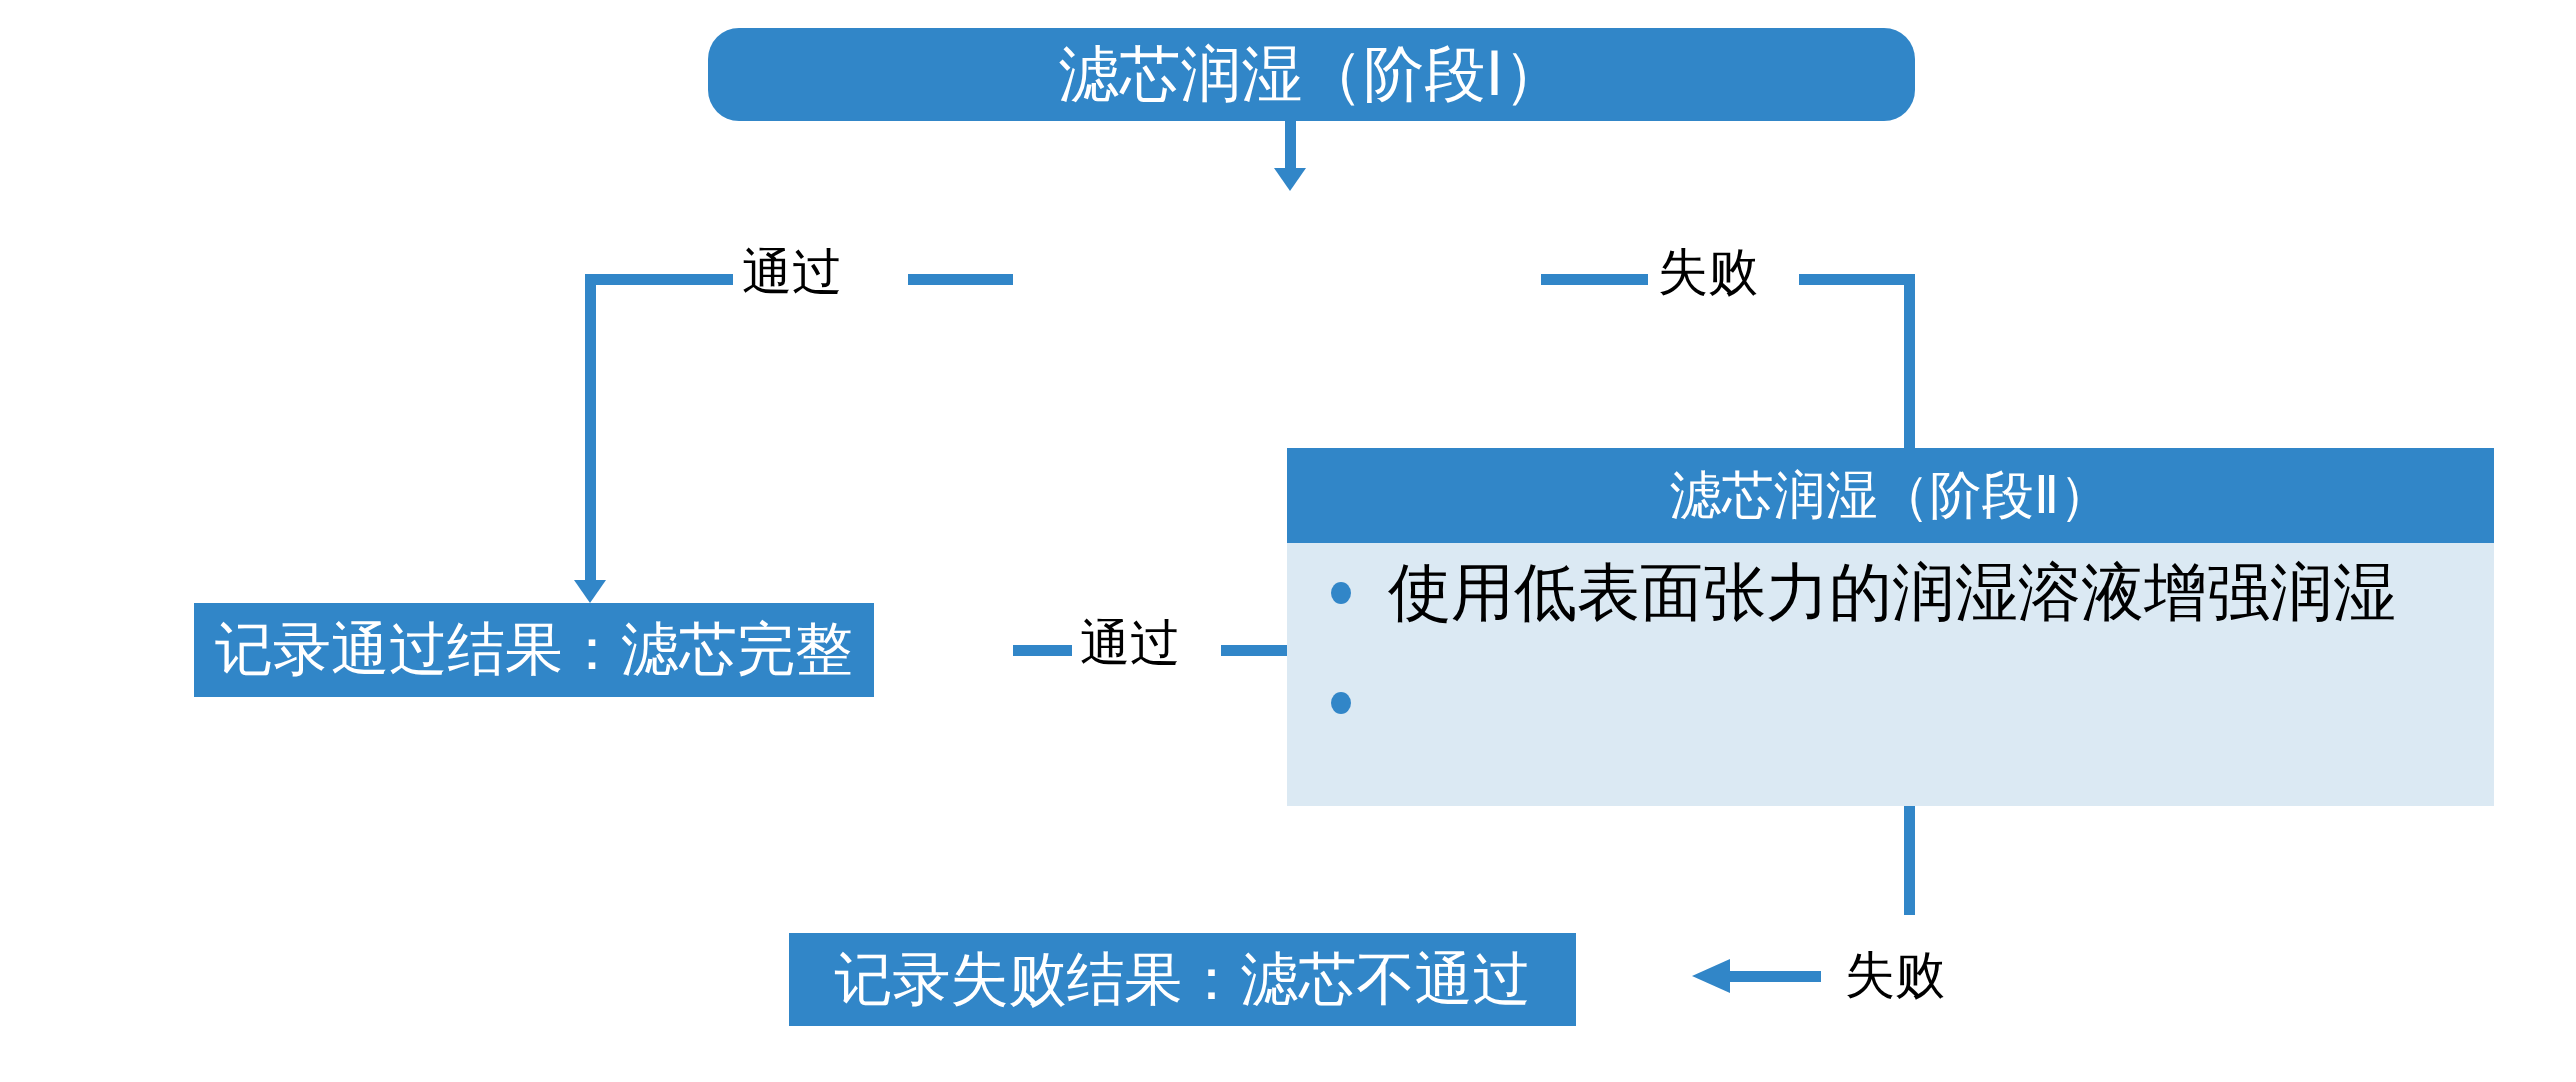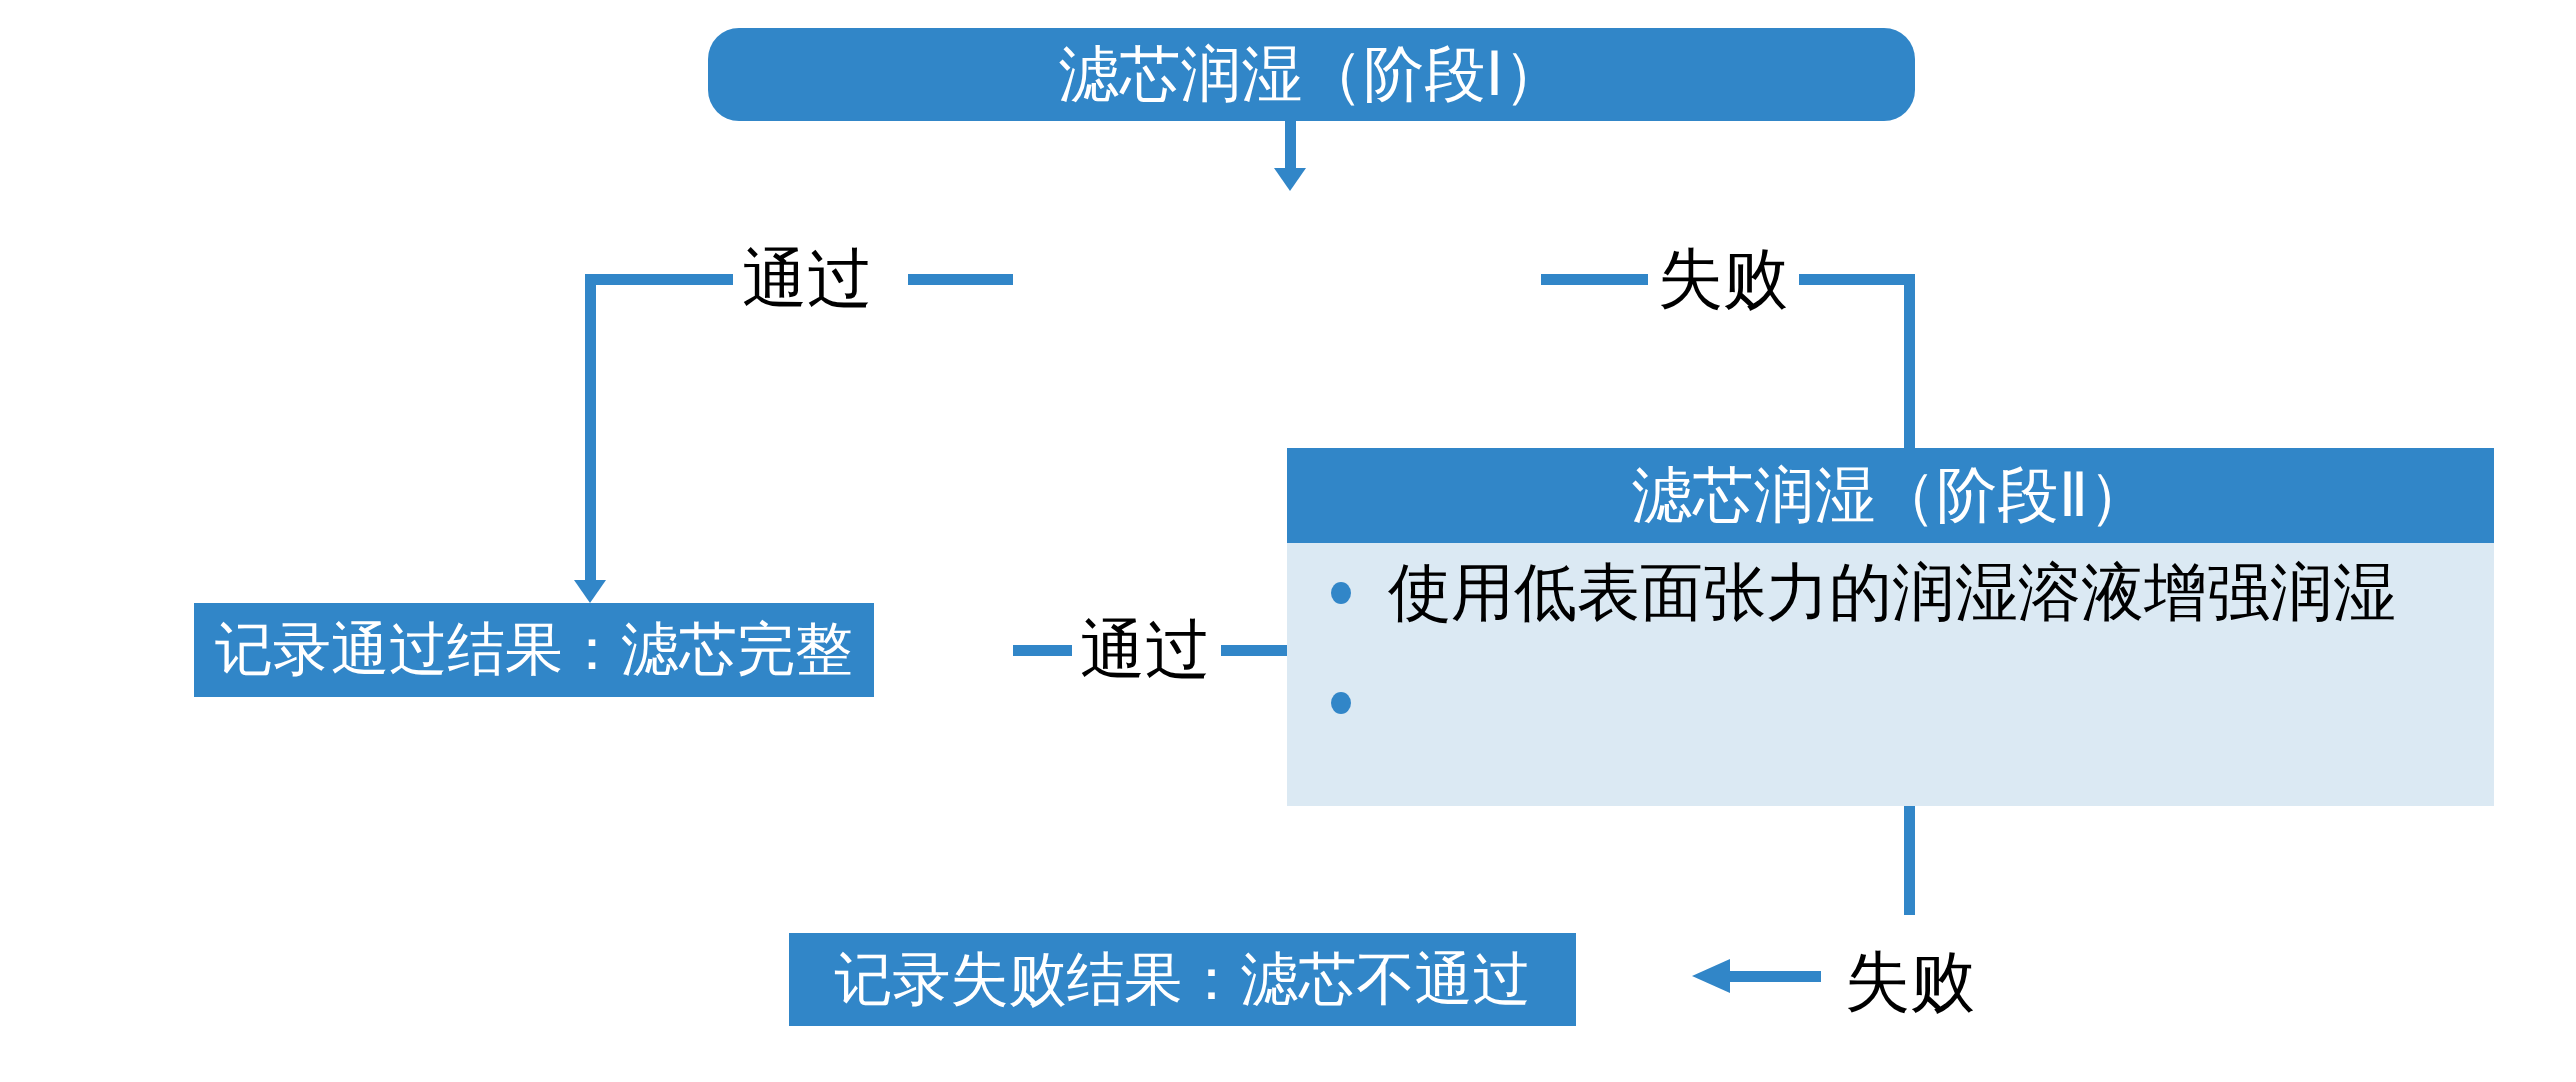--- a/index.html
+++ b/index.html
@@ -44,35 +44,35 @@
     border-top:23px solid var(--accent,#3186C8);
   }
   .arrow-left{
     border-top:17.5px solid transparent;
     border-bottom:17.5px solid transparent;
     border-right:38px solid var(--accent,#3186C8);
   }
   .edge-label{
     position:absolute;
     color:var(--label-text,#000);
-    font-size:65px;
+    font-size:50px;
     line-height:1;
     white-space:nowrap;
   }
   .stage2{
     position:absolute;
     left:1287px;top:448px;width:1207px;height:358px;
     background:var(--panel,#DBE9F3);
   }
   .stage2-header{
     height:95px;
     background:var(--accent,#3186C8);
     color:var(--box-text,#fff);
     display:flex;align-items:center;justify-content:center;
-    font-size:61px;line-height:1;white-space:nowrap;
+    font-size:52px;line-height:1;white-space:nowrap;
   }
   .stage2-body{
     padding:14px 35px 0 44px;
   }
   .bullet-row{
     display:flex;align-items:center;
     color:var(--label-text,#000);
     font-size:63px;line-height:1.15;
     white-space:nowrap;
   }

